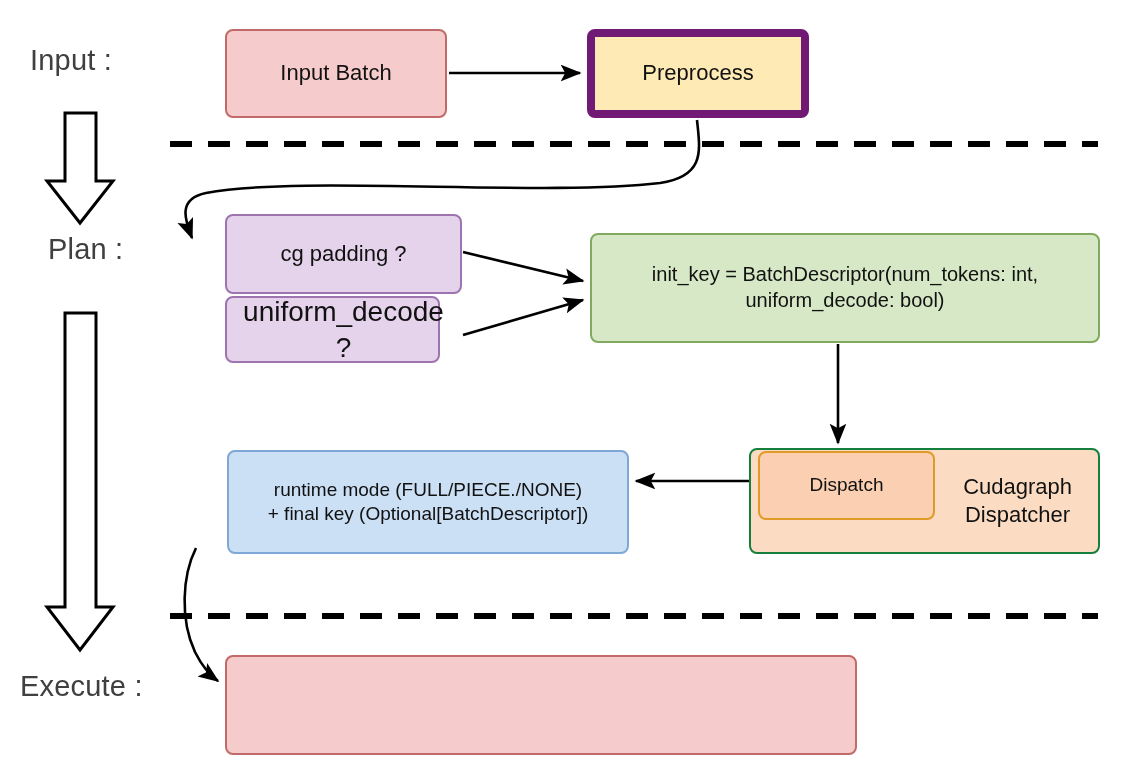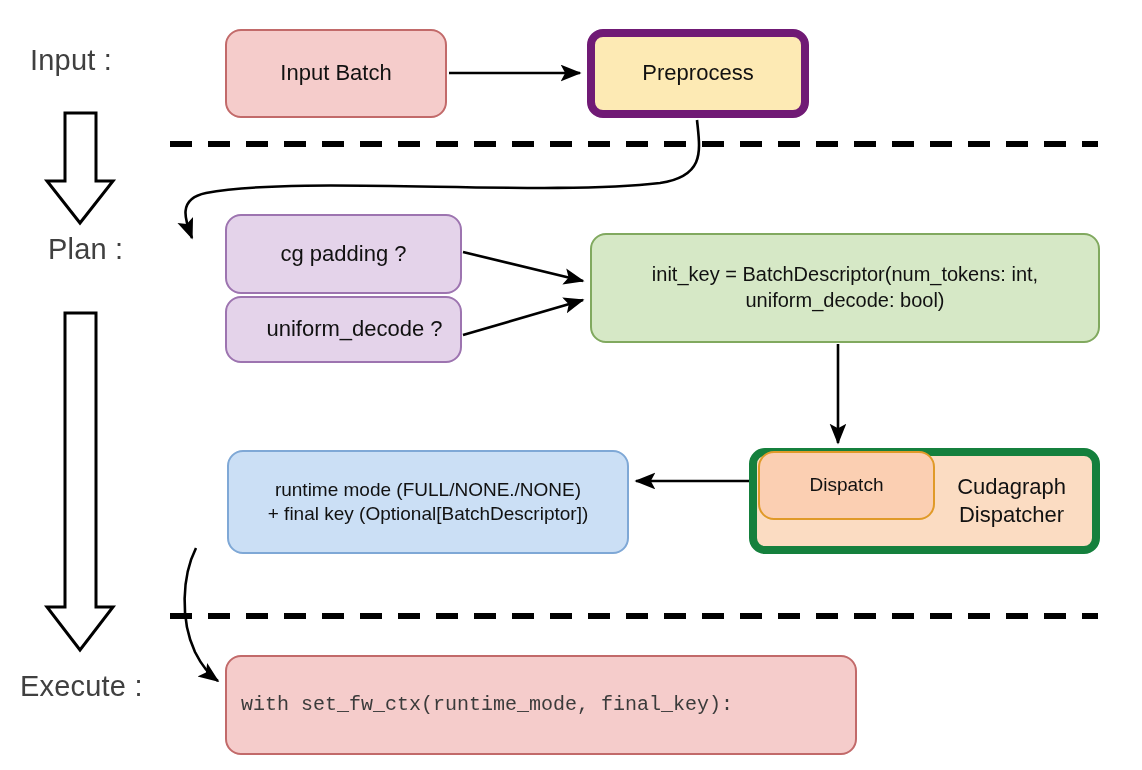--- a/index.html
+++ b/index.html
@@ -20,50 +20,50 @@
     font-weight:normal;
     color:#404040;
     white-space:nowrap;
     letter-spacing:0.2px;
   }
 
   
   .node{
     position:absolute;
     box-sizing:border-box;
-    border-radius:16px;
+    border-radius:8px;
     display:flex;
     align-items:center;
     justify-content:center;
     text-align:center;
     color:#111111;
     line-height:1.28;
     white-space:pre-line;
   }
 
   .node.pink{background:#f5cccb;border:2px solid #c26a6a;}
   .node.yellow{background:#fdeab4;border:8px solid #701a75;}
   .node.purple{background:#e4d3ea;border:2px solid #9d74b0;}
   .node.green{background:#d6e8c6;border:2px solid #81a95f;}
   .node.blue{background:#cbdff5;border:2px solid #7fa8d6;}
-  .node.orange-outer{background:#fbdcc2;border:8px solid #15803d;padding-left:44px;}
+  .node.orange-outer{background:#fbdcc2;border:2px solid #15803d;padding-left:44px;}
   .node.orange-inner{background:#fbcfb2;border:2px solid #e09a28;}
   .node.code{
     background:#f5cccb;border:2px solid #c26a6a;
     font-family:"Liberation Mono", monospace;
     justify-content:flex-start;
     text-align:left;
     color:#3b3b3b;
   }
 
   
   #node-input-batch{left:225px;top:29px;width:222px;height:89px;font-size:22px;}
   #node-preprocess{left:587px;top:29px;width:222px;height:89px;font-size:22px;}
   #node-cg-padding{left:225px;top:214px;width:237px;height:80px;font-size:22px;}
-  #node-uniform-decode{left:225px;top:296px;width:237px;height:67px;font-size:22px;padding-left:22px;}
+  #node-uniform-decode{left:225px;top:296px;width:215px;height:67px;font-size:28px;padding-left:22px;}
   #node-init-key{left:590px;top:233px;width:510px;height:110px;font-size:20px;padding:0 14px;}
   #node-runtime-mode{left:227px;top:450px;width:402px;height:104px;font-size:19px;padding:0 8px;}
   #node-cudagraph-dispatcher{left:749px;top:448px;width:351px;height:106px;font-size:22px;
     align-items:center;justify-content:flex-end;padding-right:26px;}
   #node-dispatch{left:758px;top:451px;width:177px;height:69px;font-size:19px;}
   #node-code{left:225px;top:655px;width:632px;height:100px;font-size:20px;padding:12px 0 12px 14px;
     flex-direction:column;align-items:flex-start;justify-content:center;}
   .code-line{white-space:pre;display:block;}
 
   #label-input{left:30px;top:44px;font-size:29px;}
@@ -112,25 +112,24 @@
 
   <div class="node yellow" id="node-preprocess">Preprocess</div>
 
   <div class="node purple" id="node-cg-padding">cg padding ?</div>
 
   <div class="node purple" id="node-uniform-decode">uniform_decode ?</div>
 
   <div class="node green" id="node-init-key">init_key = BatchDescriptor(num_tokens: int,
 uniform_decode: bool)</div>
 
-  <div class="node blue" id="node-runtime-mode">runtime mode (FULL/NONE./NONE)
+  <div class="node blue" id="node-runtime-mode">runtime mode (FULL/PIECE./NONE)
 + final key (Optional[BatchDescriptor])</div>
 
   <div class="node orange-outer" id="node-cudagraph-dispatcher">Cudagraph
 Dispatcher</div>
 
   <div class="node orange-inner" id="node-dispatch">Dispatch</div>
 
   <div class="node code" id="node-code">
-    <span class="code-line">with set_fw_ctx(runtime_mode, final_key):</span>
   </div>
 
 </div>
 
 </body></html>

